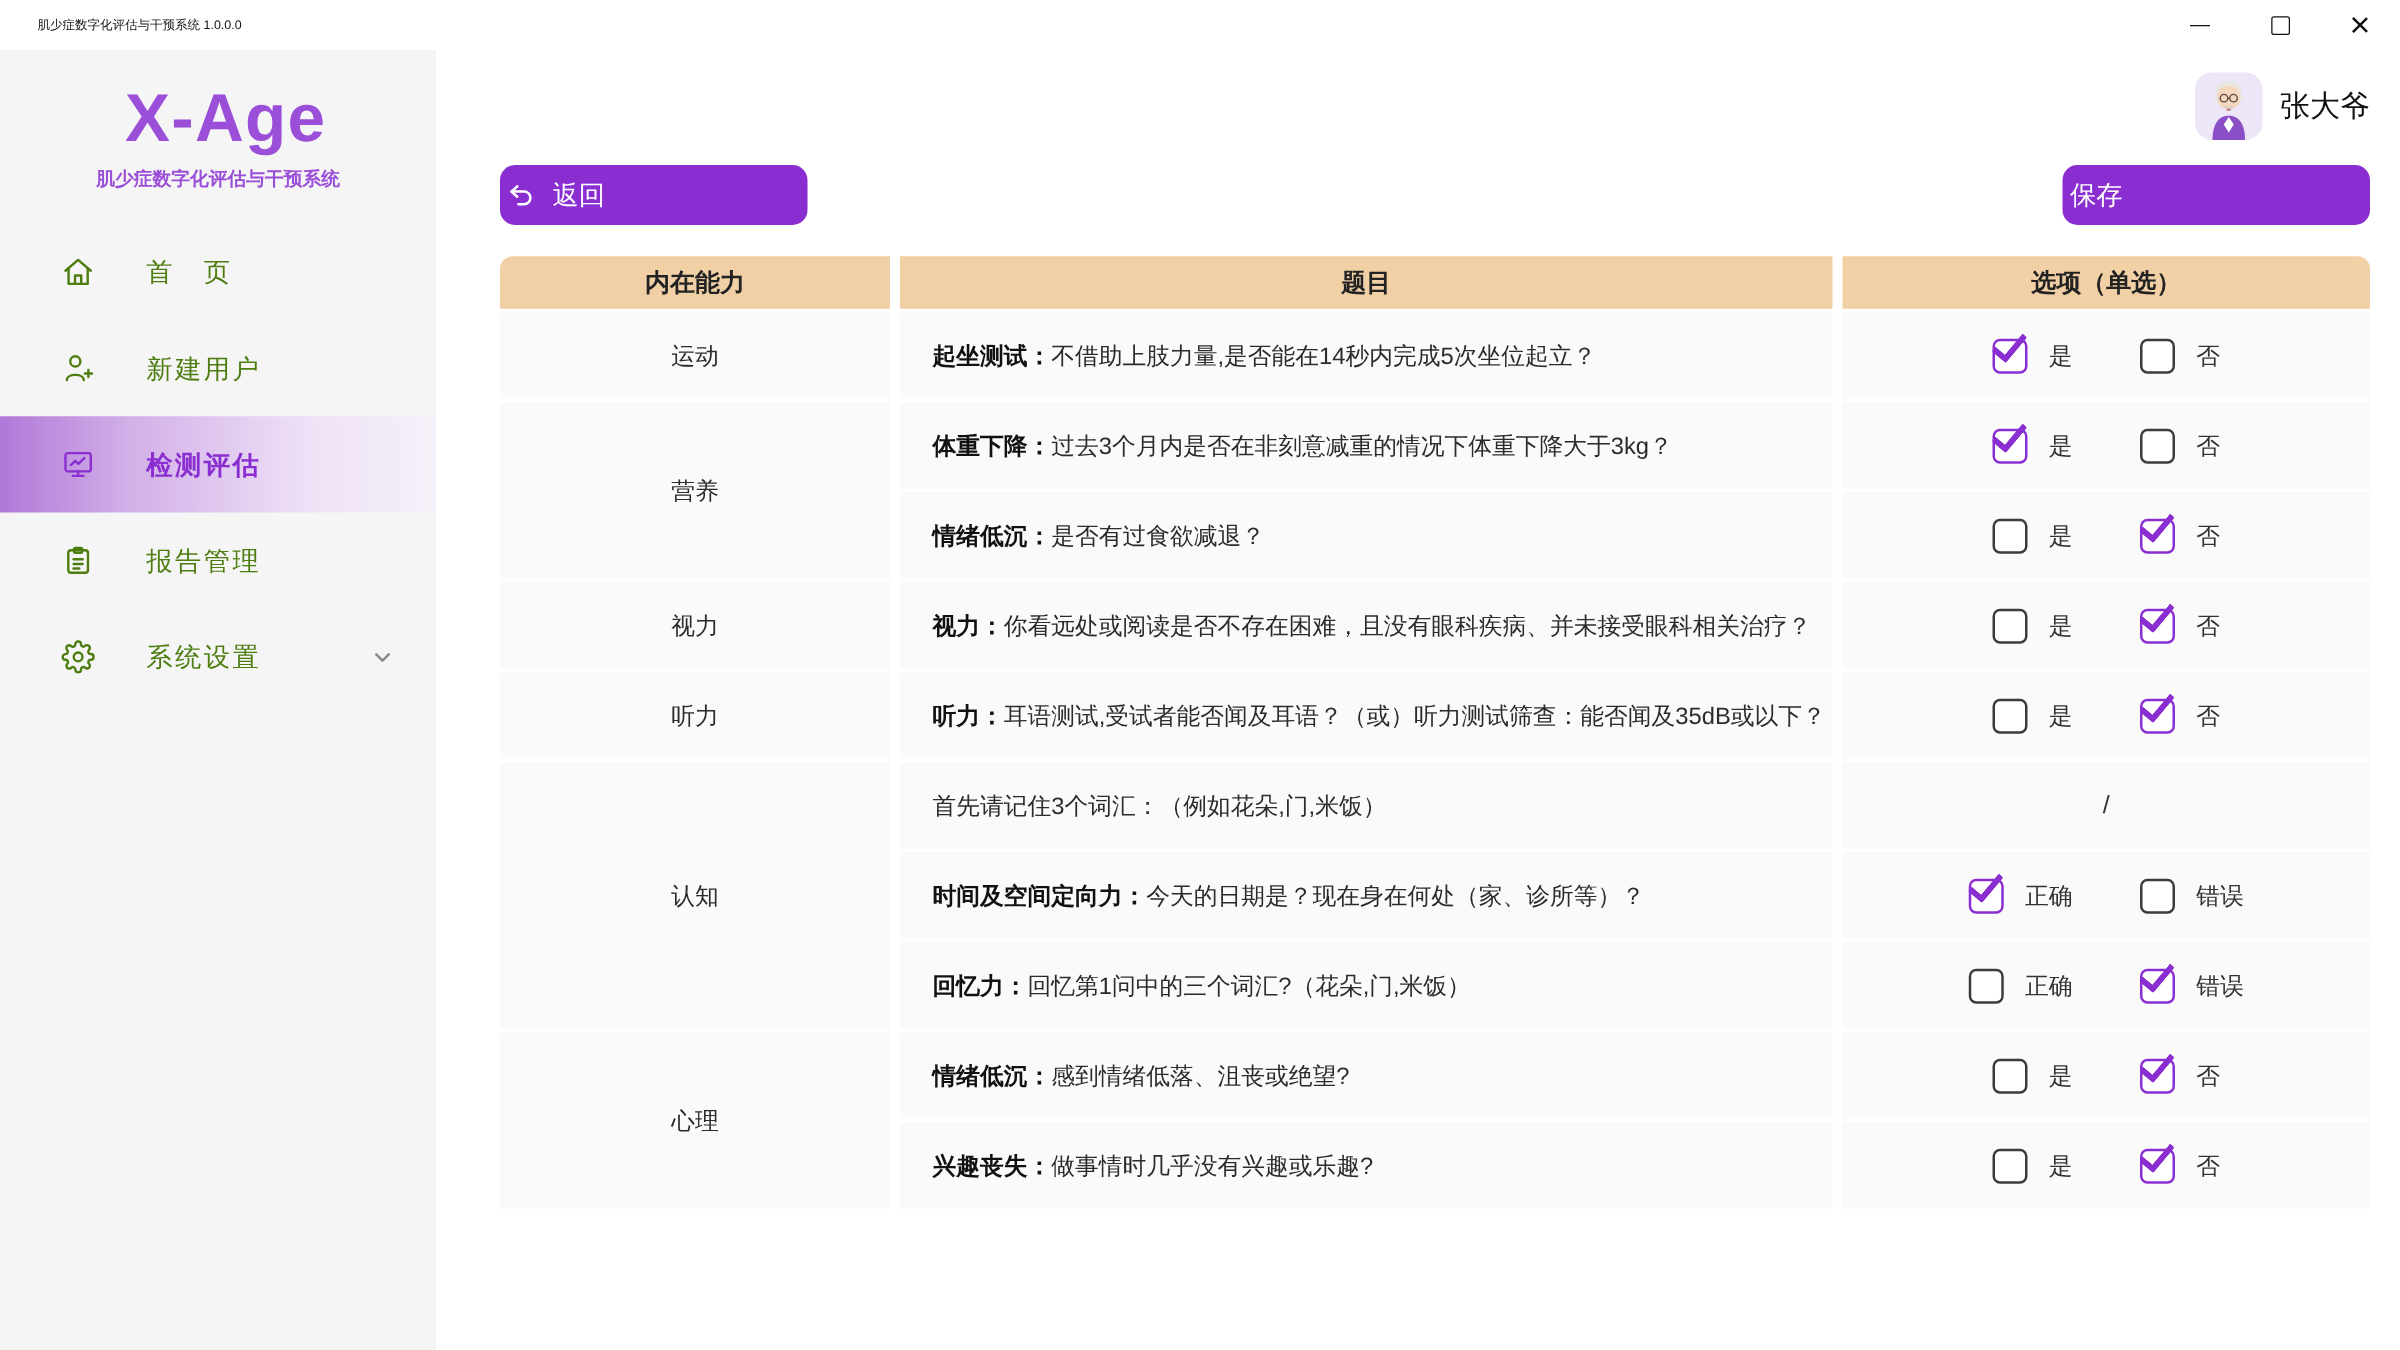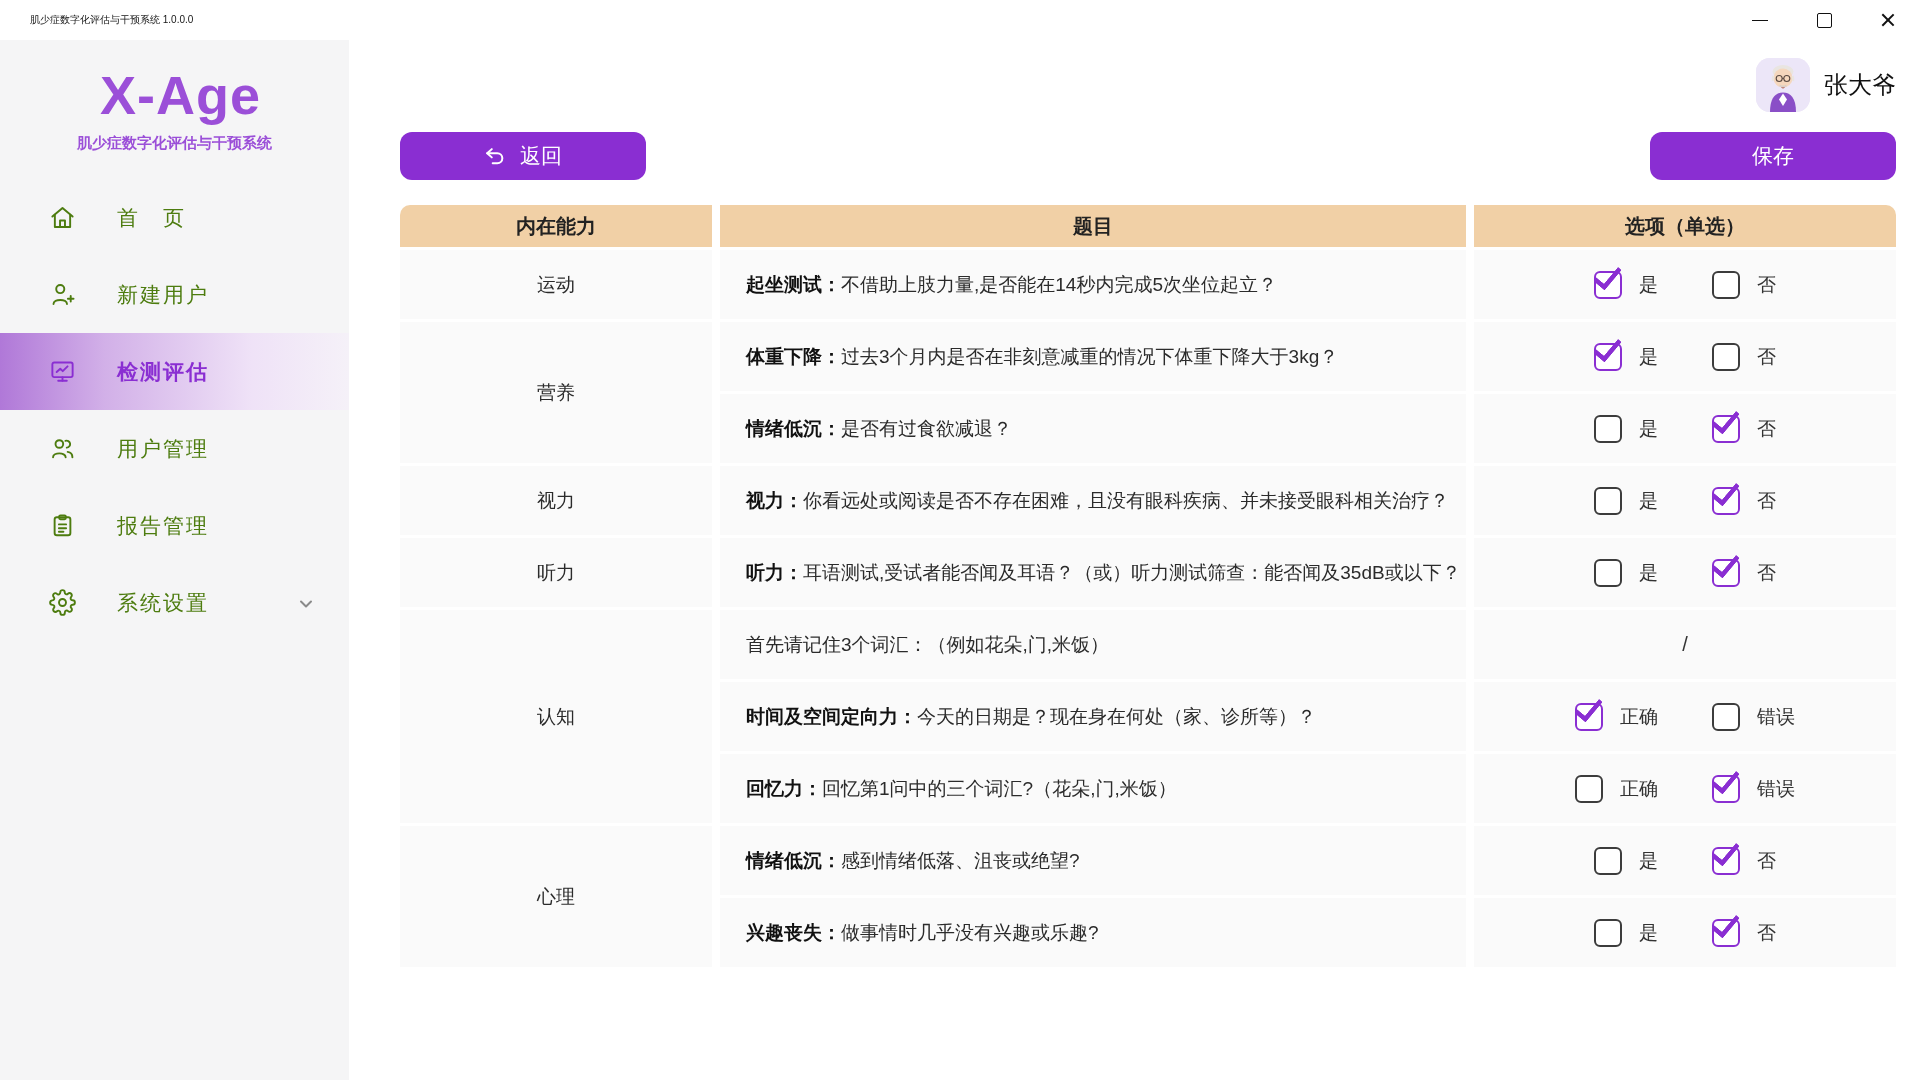--- a/index.html
+++ b/index.html
@@ -38,21 +38,21 @@
   
   .topbar{display:flex;align-items:center;margin-top:18px;}
   .breadcrumb{font-size:25px;font-weight:700;color:#8a2ed2;}
   .userbox{margin-left:auto;display:flex;align-items:center;}
   .avatar{width:54px;height:54px;border-radius:14px;background:#ece6f8;overflow:hidden;}
   .user-name{margin-left:14px;font-size:24px;color:#111;}
 
   
   .actions{display:flex;justify-content:space-between;margin-top:20px;}
   .btn{width:246px;height:48px;border:none;border-radius:12px;background:#8a2ed2;color:#fff;
-       font-size:21px;font-family:Liberation Serif, serif;display:flex;align-items:center;justify-content:center;gap:14px;cursor:pointer;}
+       font-size:21px;font-family:Liberation Serif, serif;display:flex;align-items:center;gap:14px;cursor:pointer;}
   .btn svg{width:22px;height:22px;stroke:#fff;fill:none;stroke-width:2.2;stroke-linecap:round;stroke-linejoin:round;}
 
   
   .score-band{margin-top:46px;height:52px;border-radius:12px;display:flex;align-items:center;
     padding:0 10px 0 30px;background:linear-gradient(90deg,#f6edf9 0%,#f8f2fb 55%,#ffffff 90%);}
   .tick{width:7px;height:26px;border-radius:4px;background:#8a2ed2;margin-right:20px;}
   .section-title{font-size:21px;font-weight:700;color:#2b2b2b;}
   .score-group{margin-left:auto;display:flex;align-items:center;}
   .score-label{font-size:21px;font-weight:700;color:#8a2ed2;}
   .score-value{font-size:44px;font-weight:700;font-style:italic;color:#8a2ed2;margin:0 8px 0 14px;line-height:1;}
@@ -135,31 +135,20 @@
             <svg viewBox="0 0 24 24">
                 <rect x="3" y="4" width="18" height="13" rx="1.6"></rect>
                 <path d="M6.8 12.5 l3.2-3 2.2 2.2 4.3-4.3"></path>
                 <path d="M12 17 v3.2"></path>
                 <path d="M8.2 20.2 h7.6"></path>
               </svg>
           </span>
           <span class="nav-label">检测评估</span>
         </div>
 
-        <div class="nav-item">
-          <span class="nicon">
-            <svg viewBox="0 0 24 24">
-                <circle cx="9.2" cy="8" r="3.4"></circle>
-                <path d="M3.6 19.8 C3.6 15.2 14.8 15.2 14.8 19.8"></path>
-                <path d="M14.6 5.2 a3.1 3.1 0 1 1 1.2 6"></path>
-                <path d="M16.6 15 C19.6 15.4 20.8 17 20.8 19.8"></path>
-              </svg>
-          </span>
-          <span class="nav-label">用户管理</span>
-        </div>
 
         <div class="nav-item">
           <span class="nicon">
             <svg viewBox="0 0 24 24">
                 <rect x="5" y="4.6" width="14" height="16" rx="2"></rect>
                 <rect x="9" y="3" width="6" height="3.4" rx="1.2"></rect>
                 <path d="M8.8 11 h6.4"></path>
                 <path d="M8.8 14.4 h6.4"></path>
                 <path d="M8.8 17.6 h4"></path>
               </svg>

